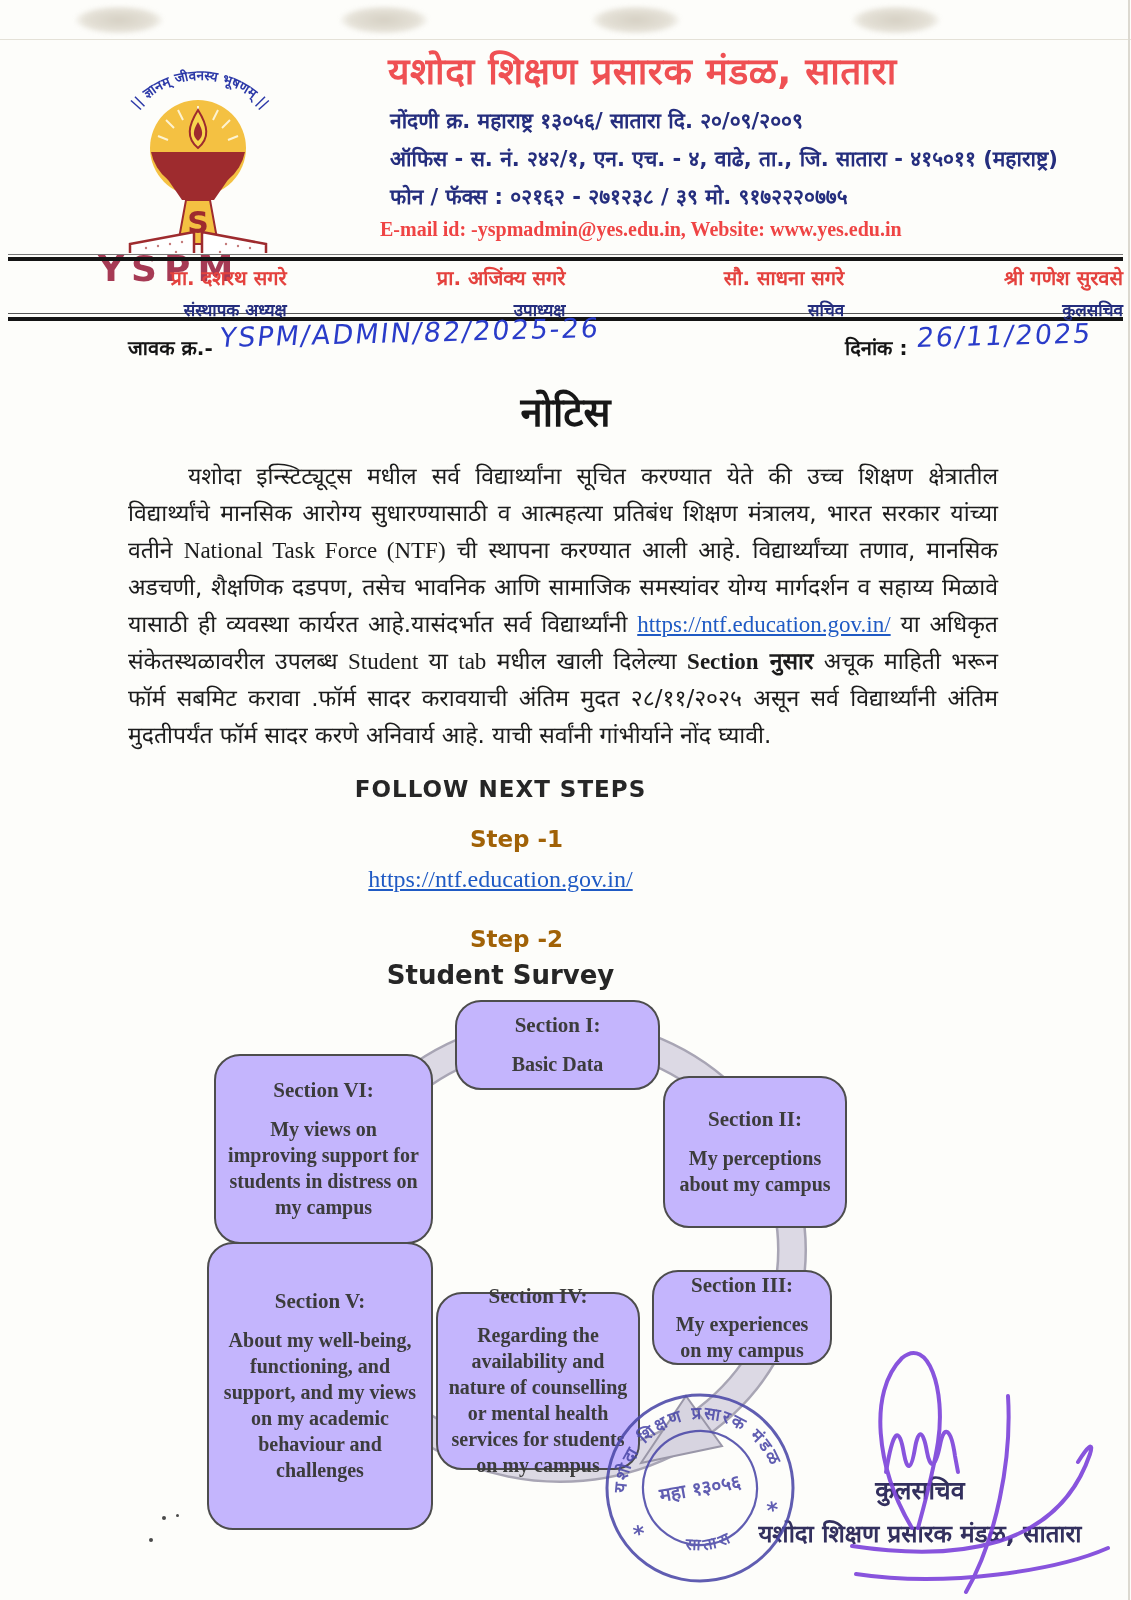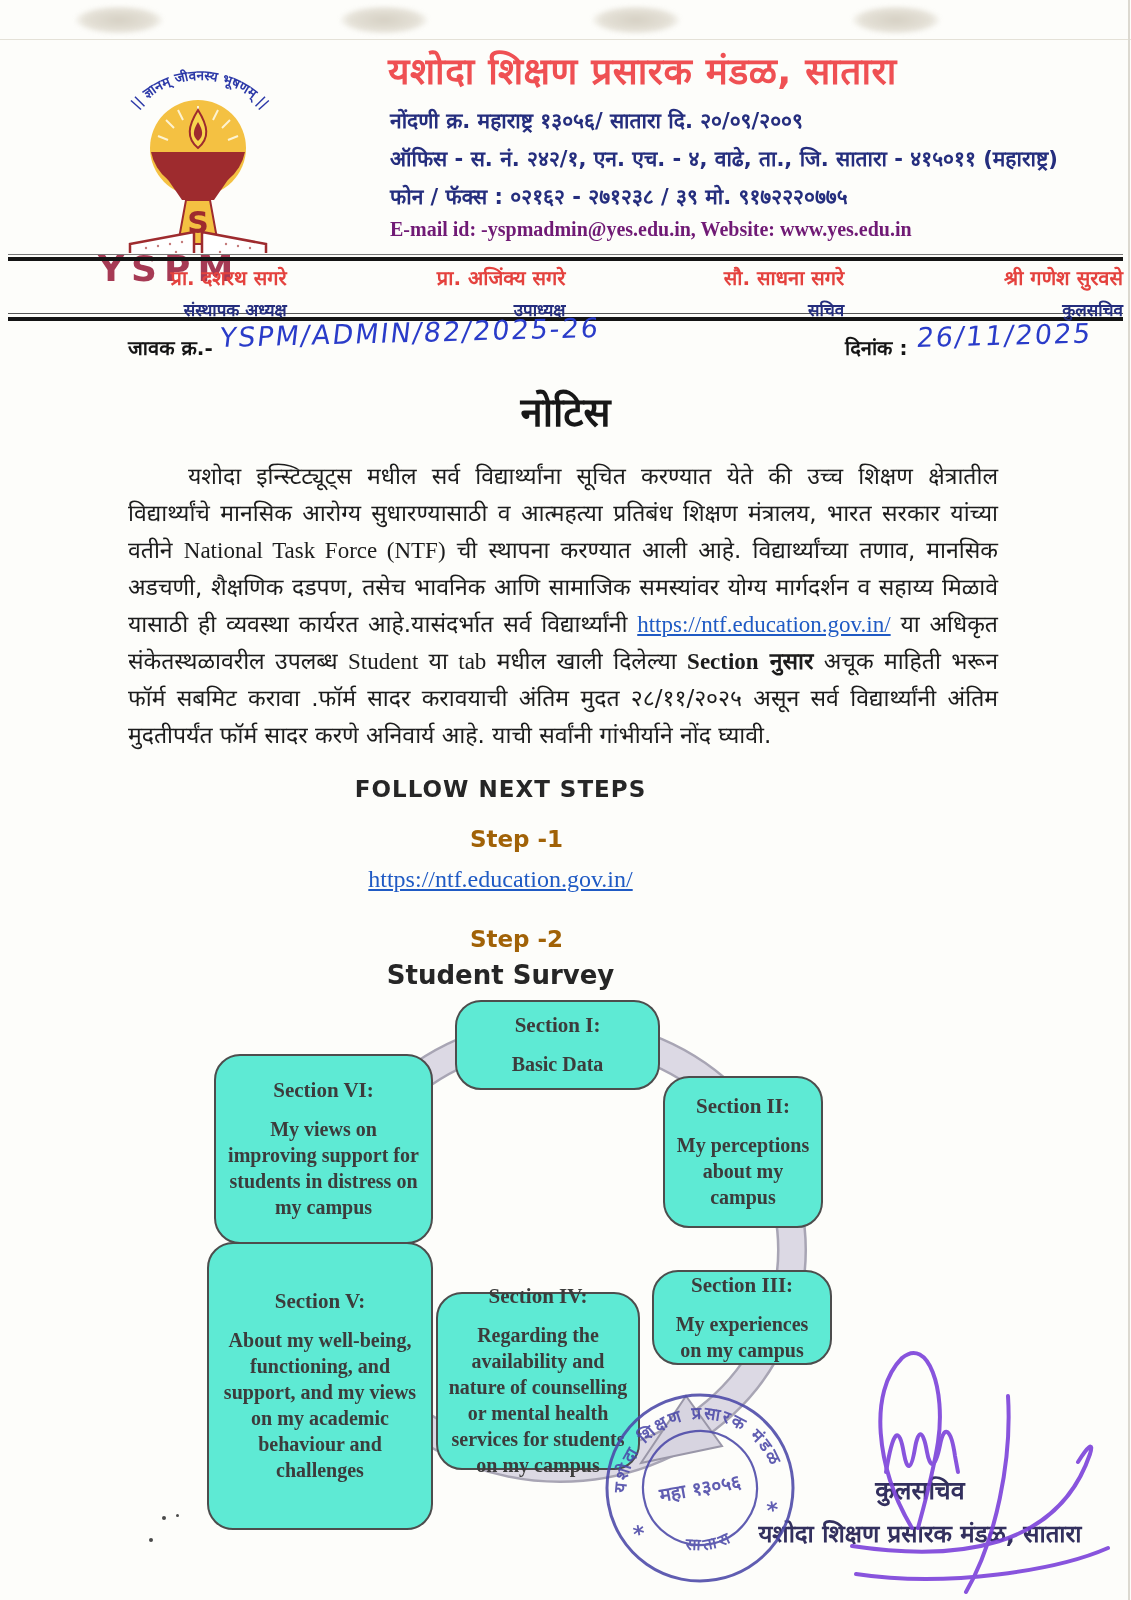--- a/index.html
+++ b/index.html
@@ -10,21 +10,21 @@
   
   .smudge{position:absolute;top:6px;width:88px;height:28px;border-radius:50%;
           background:radial-gradient(ellipse at center,#c9c2b2 0%,#ddd8cc 55%,rgba(253,253,250,0) 75%);
           filter:blur(2px);opacity:.75;}
   .topline{position:absolute;top:39px;left:0;width:100%;height:1px;background:#e4e1d7;}
   .edgeline{position:absolute;top:0;right:1px;width:2px;height:100%;background:#dcd9d0;}
 
   
   .org-name{left:388px;top:44px;width:720px;font-size:37px;font-weight:700;color:#ef5053;letter-spacing:.5px;}
   .hdr-line{left:390px;width:720px;font-size:21px;font-weight:700;color:#252e7e;}
-  .hdr-email{left:390px;width:720px;font-size:20px;font-weight:700;color:#701a75;
+  .hdr-email{left:380px;width:720px;font-size:20px;font-weight:700;color:#ef4444;
              font-family:"Liberation Serif","DejaVu Serif",serif;}
 
   
   .rule{position:absolute;left:8px;width:1115px;background:#141414;}
 
   
   .off-grid{left:8px;top:264px;width:1115px;display:grid;grid-template-columns:1fr 1fr 1fr 1fr;text-align:right;}
   .off-name{font-size:20px;font-weight:700;color:#e4423e;}
   .off-role{font-size:17px;font-weight:700;color:#252e7e;margin-top:7px;}
 
@@ -45,28 +45,28 @@
   
   .center-line{left:0;width:1001px;text-align:center;}
   .steps-head{top:776px;font-size:23px;font-weight:800;letter-spacing:1px;color:#262626;}
   .step-label{font-size:23px;font-weight:700;color:#a16207;padding-left:16px;}
   .step-link a{color:#1f5ac4;font-size:24px;font-family:"Liberation Serif","DejaVu Serif",serif;text-decoration:underline;}
   .survey-title{top:960px;font-size:26px;font-weight:800;color:#262626;}
 
   
   .layer{position:absolute;left:0;top:0;pointer-events:none;}
   .z1{z-index:1;} .z4{z-index:4;}
-  .sbox{position:absolute;z-index:2;background:#5eead4;border:2px solid #4d4d4d;border-radius:26px;
+  .sbox{position:absolute;z-index:2;background:#c4b5fd;border:2px solid #4d4d4d;border-radius:26px;
         box-sizing:border-box;display:flex;flex-direction:column;justify-content:center;
         text-align:center;font-family:"Liberation Serif","DejaVu Serif",serif;color:#3c3c3c;
         padding:6px 10px;}
   .sbox .st{font-size:21px;font-weight:700;}
   .sbox .sb{font-size:20px;font-weight:700;line-height:26px;margin-top:13px;}
   .pos-1{left:455px;top:1000px;width:205px;height:90px;}
-  .pos-2{left:663px;top:1076px;width:160px;height:152px;}
+  .pos-2{left:663px;top:1076px;width:184px;height:152px;}
   .pos-3{left:652px;top:1270px;width:180px;height:95px;}
   .pos-4{left:436px;top:1292px;width:204px;height:178px;}
   .pos-5{left:207px;top:1242px;width:226px;height:288px;}
   .pos-6{left:214px;top:1054px;width:219px;height:190px;}
 
   
   .bottom-block{left:740px;top:1472px;width:360px;text-align:center;z-index:3;}
   .bottom-role{font-size:25px;font-weight:700;color:#33305e;}
   .bottom-org{font-size:24px;font-weight:700;color:#33305e;margin-top:10px;white-space:nowrap;}
 

